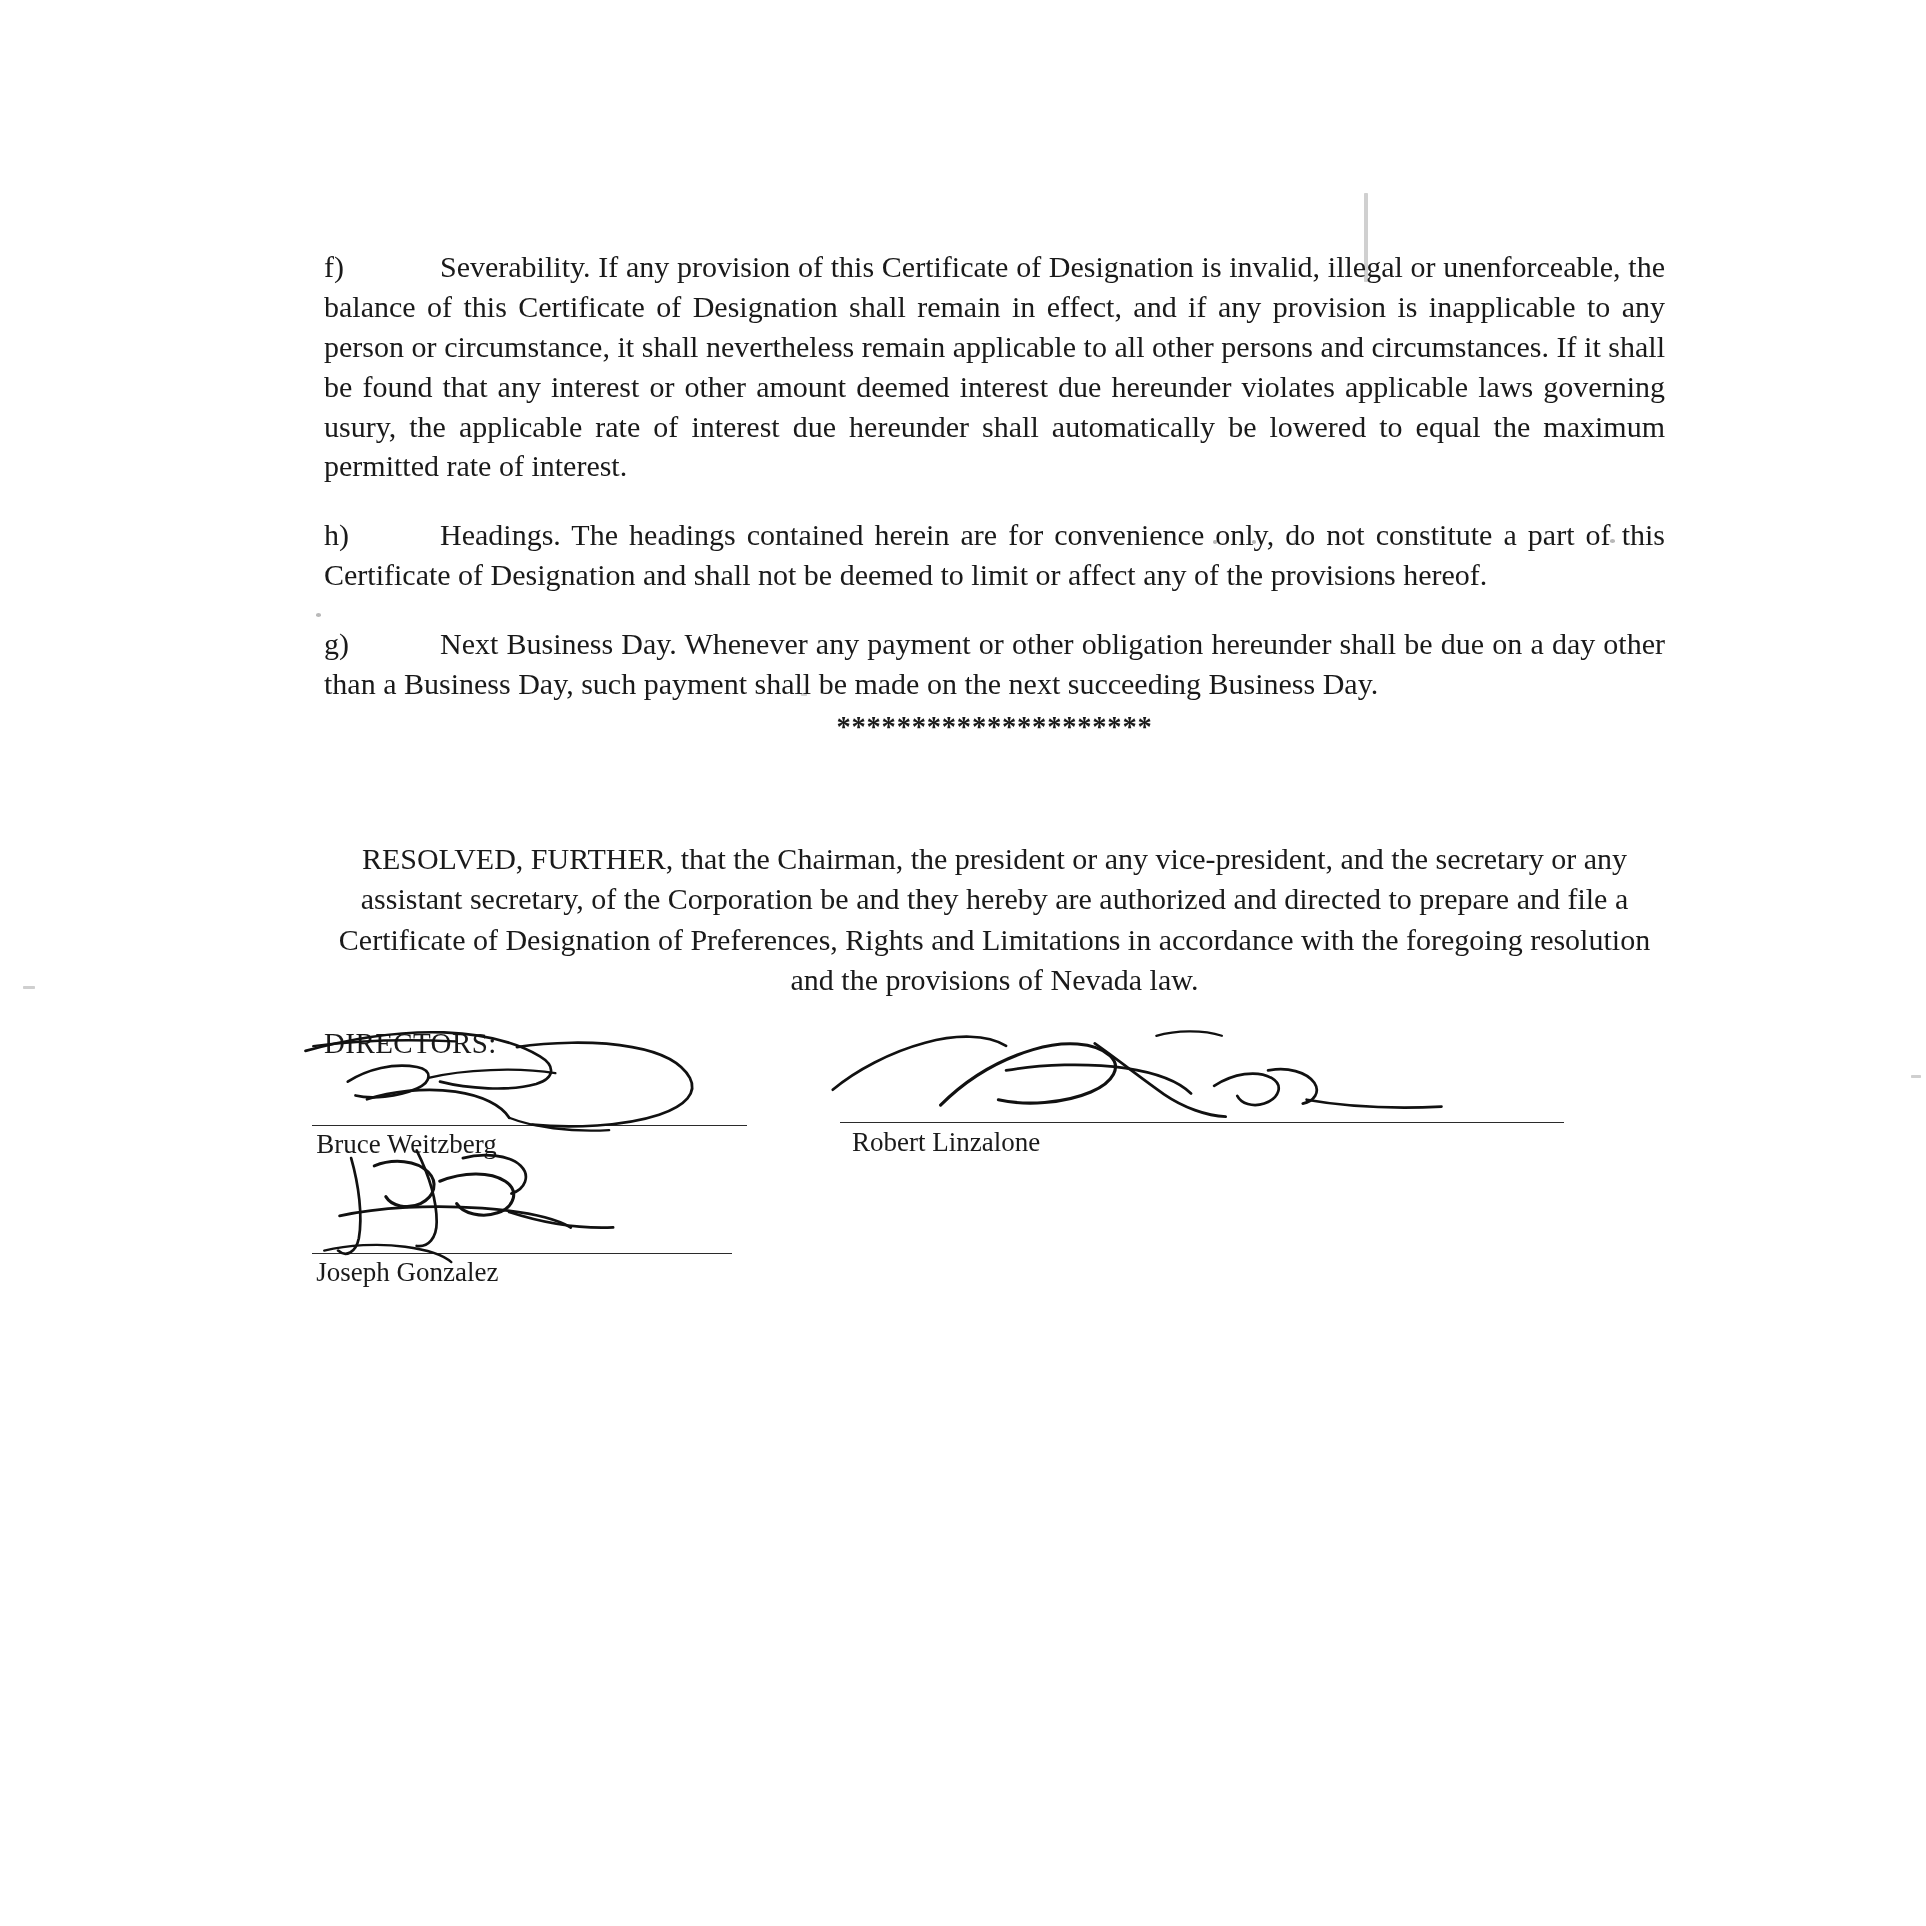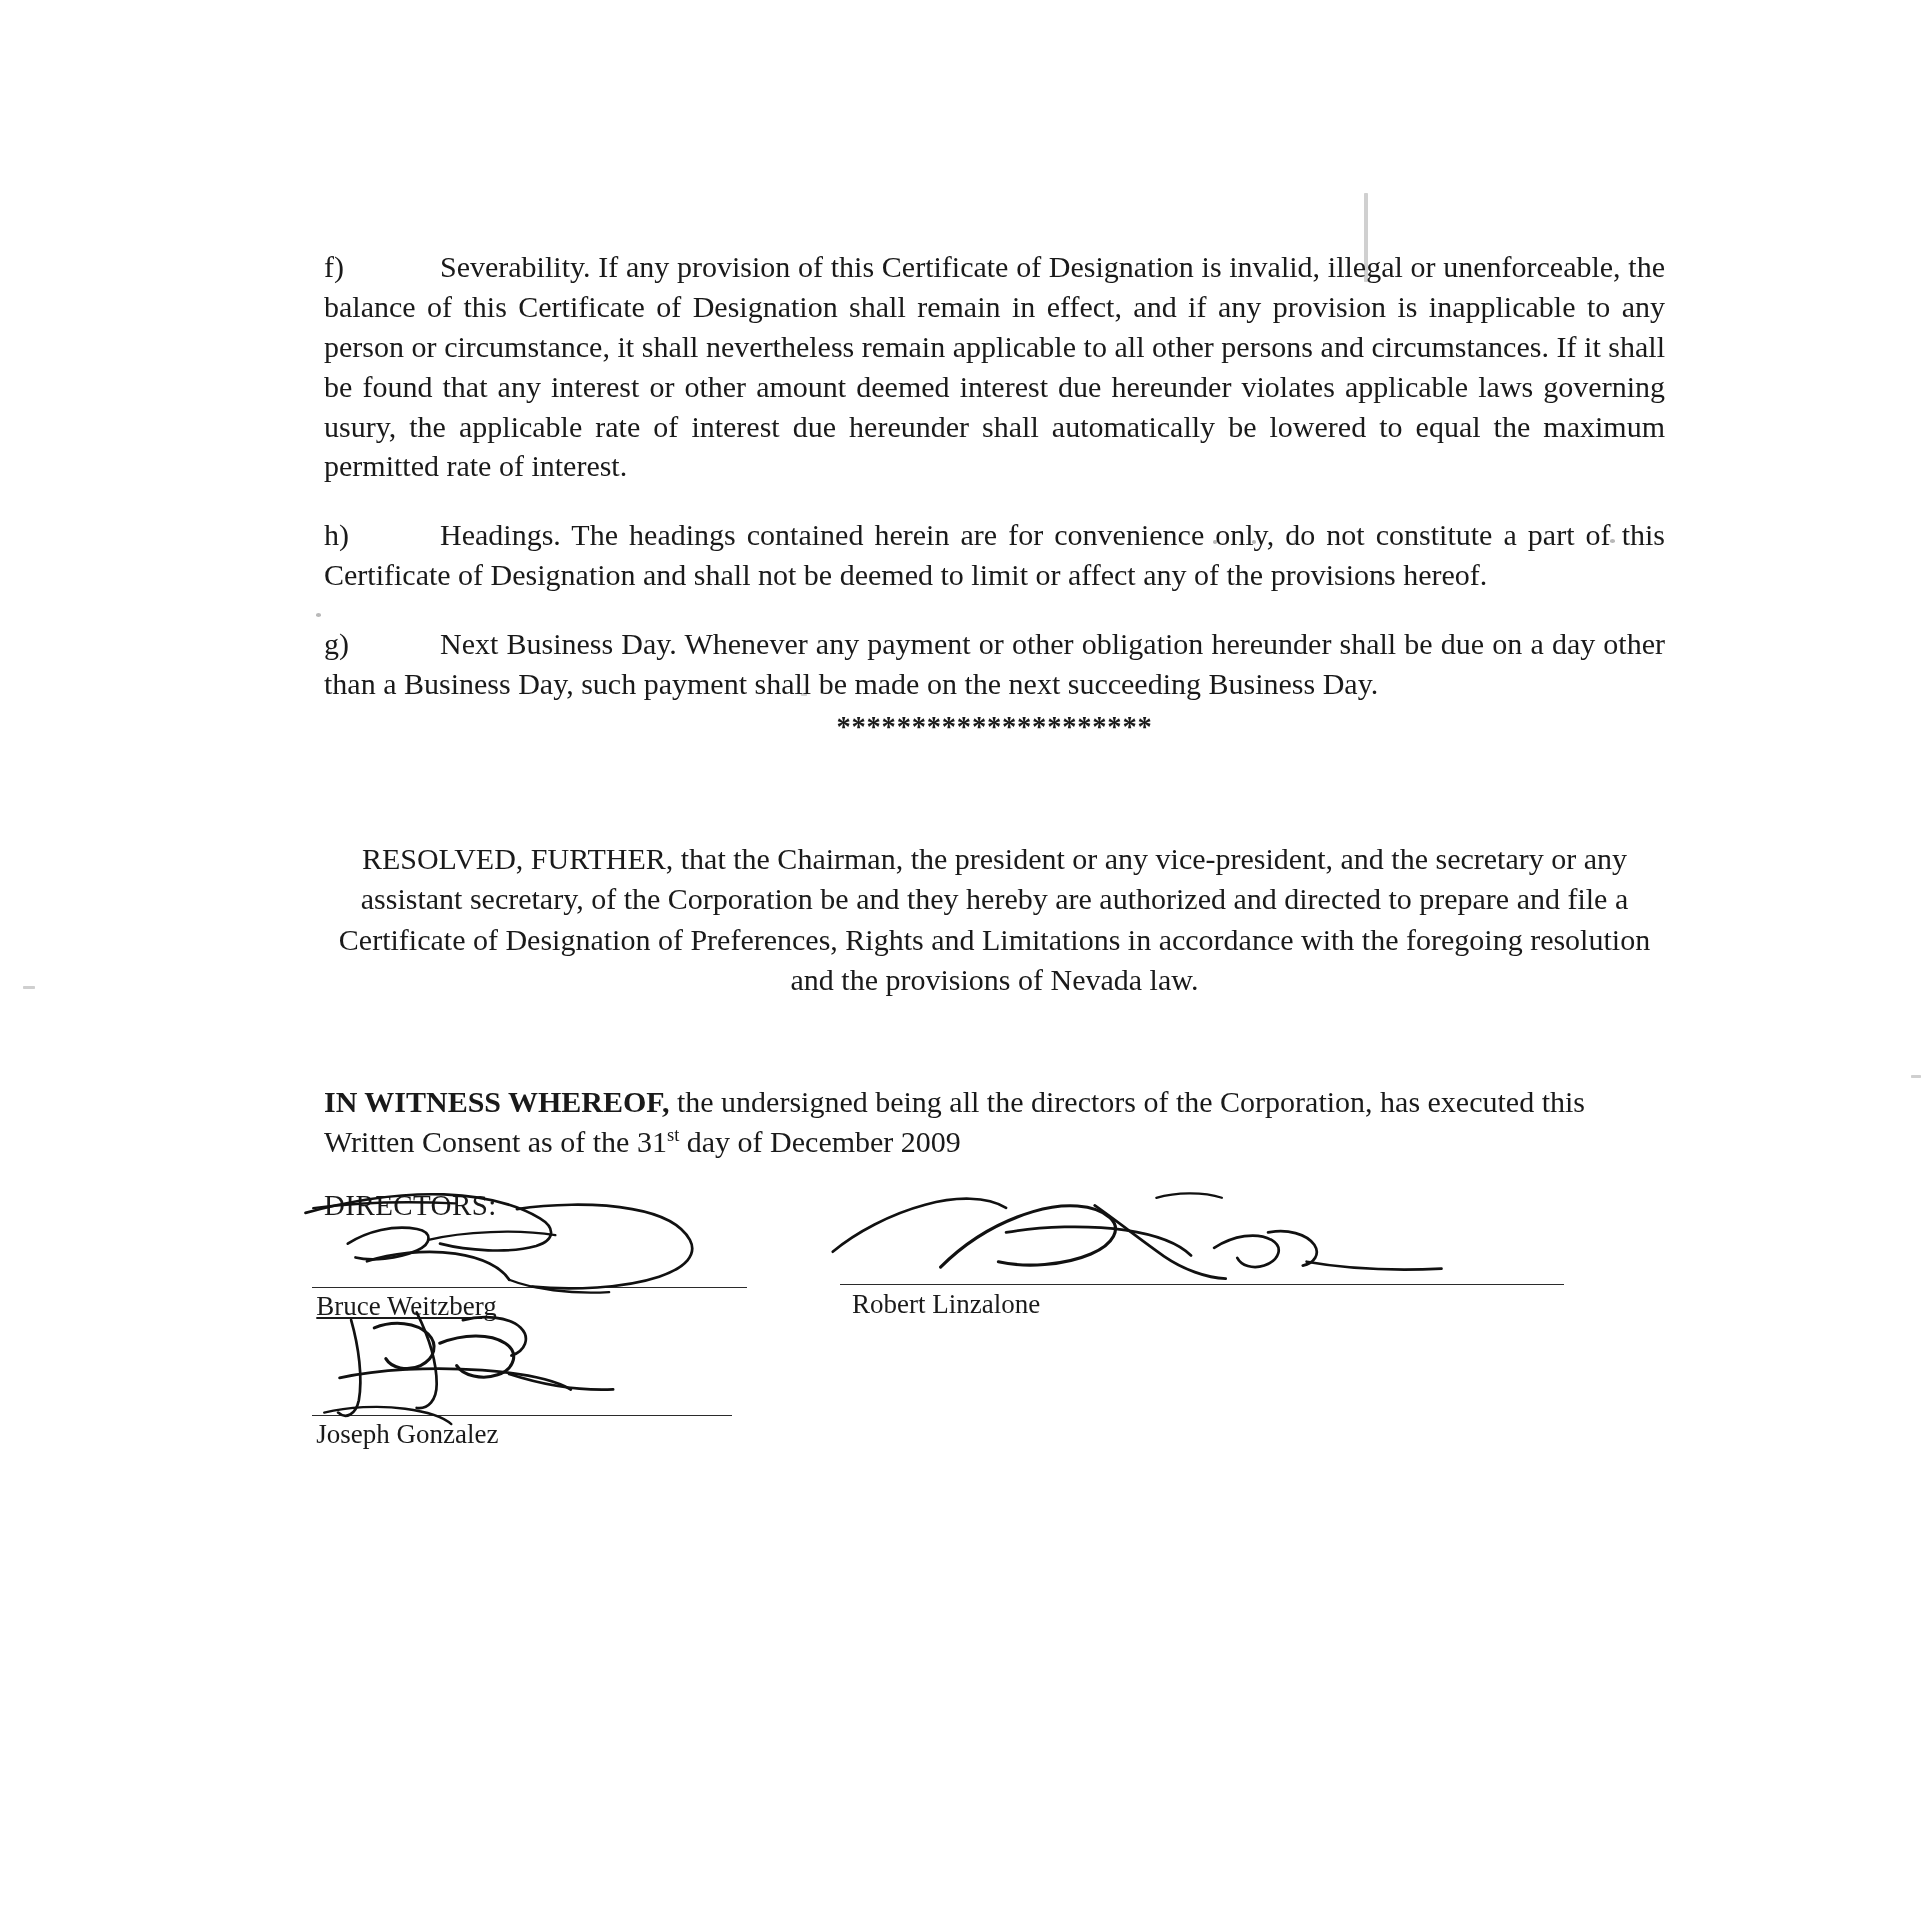--- a/index.html
+++ b/index.html
@@ -138,30 +138,27 @@
     </p>
 
     <p class="body-par">
       <span class="lead-in">g)</span><span class="u">Next Business Day</span><span>.  Whenever any payment or other obligation hereunder shall be due on a day other than a Business Day, such payment shall be made on the next succeeding Business Day.</span>
     </p>
 
     <div class="stars">*********************</div>
 
     <p class="resolved">RESOLVED, FURTHER, that the Chairman, the president or any vice-president, and the secretary or any assistant secretary, of the Corporation be and they hereby are authorized and directed to prepare and file a Certificate of Designation of Preferences, Rights and Limitations in accordance with the foregoing resolution and the provisions of Nevada law.</p>
 
-    <p class="witness">
-      <span class="bold">IN WITNESS WHEREOF,</span><span> the undersigned being all the directors of the Corporation, has executed this Written Consent as of the 31</span><sup>st</sup><span> day of December 2009</span>
-    </p>
 
     <div class="sig-block">
 
       <div class="directors-label">DIRECTORS:</div>
 
       <div class="sig-line" style="left:-11.6px;top:109px;width:435px;"></div>
-      <div class="sig-name" style="left:-7.7px;top:113px;text-decoration:underline;">Bruce Weitzberg</div>
+      <div class="sig-name" style="left:-7.7px;top:113px;">Bruce Weitzberg</div>
 
       <div class="sig-line" style="left:516px;top:106px;width:724px;"></div>
       <div class="sig-name" style="left:528px;top:111px;">Robert Linzalone</div>
 
       <div class="sig-line" style="left:-11.6px;top:237px;width:420px;"></div>
       <div class="sig-name" style="left:-7.7px;top:241px;text-align:right;">Joseph Gonzalez</div>
 
       <svg class="ink" style="left:-23px;top:7.7px;width:501px;height:123px;" viewBox="0 0 1300 320">
         <path d="M10 70 C 120 40, 250 18, 370 22 C 470 26, 560 48, 620 84 C 660 108, 660 140, 610 156 C 540 176, 430 168, 360 150" stroke-width="7"></path>
         <path d="M120 150 C 170 118, 240 100, 300 112 C 340 120, 340 150, 300 168 C 250 190, 180 196, 140 186" stroke-width="7"></path>

